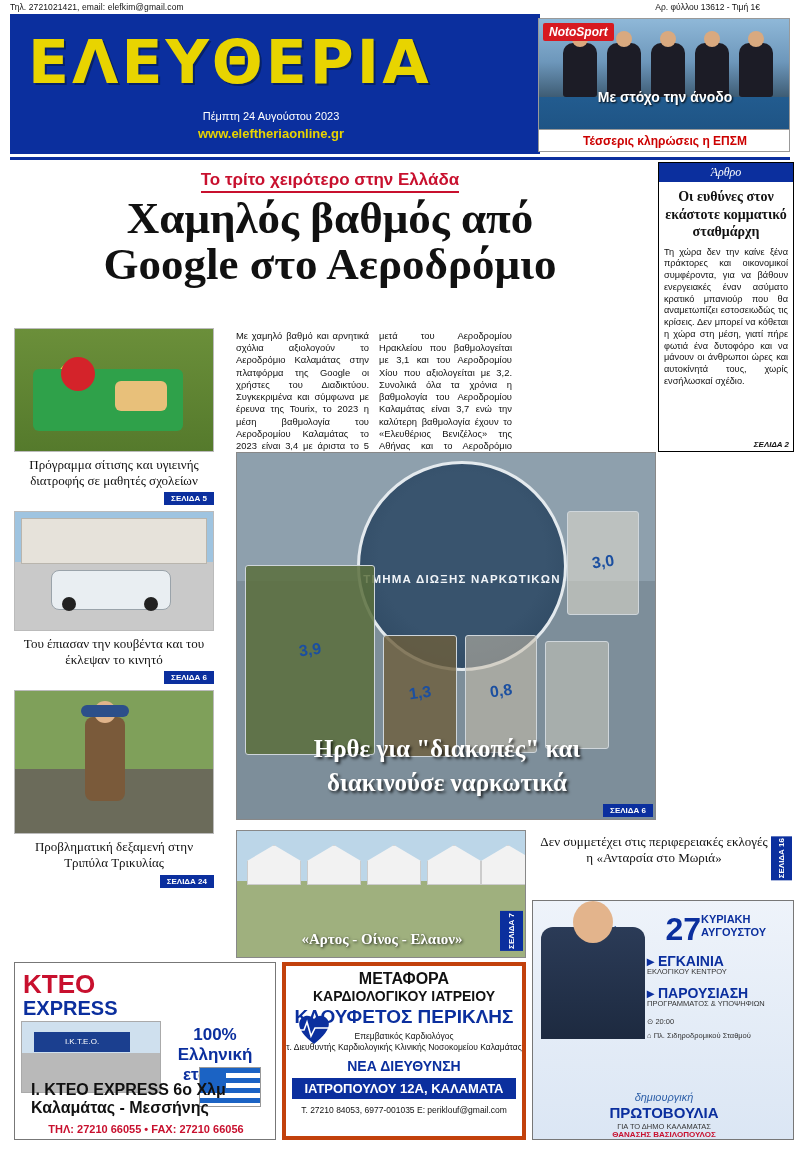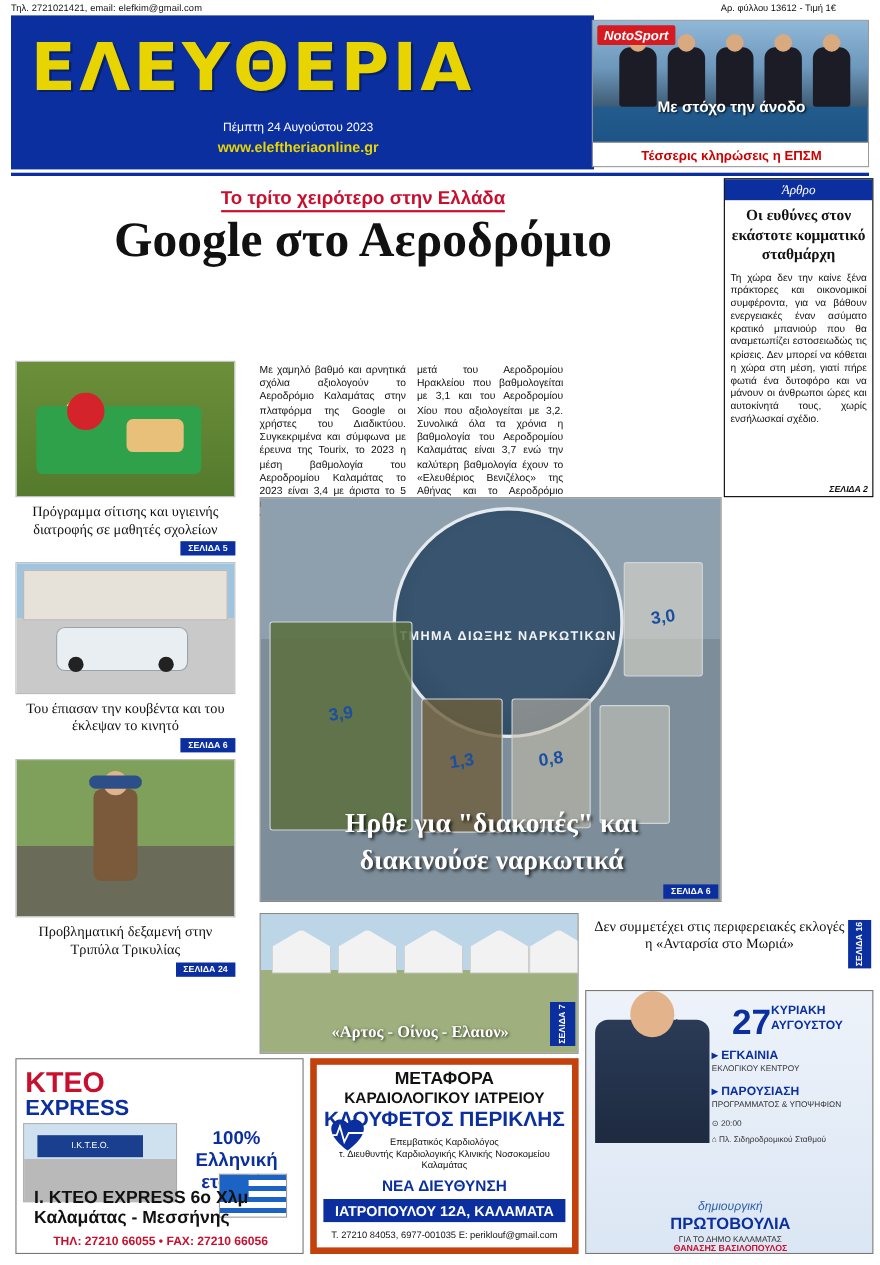--- a/index.html
+++ b/index.html
@@ -229,41 +229,41 @@
   .ad-kteo .img .sign{position:absolute;left:12px;top:10px;width:96px;height:20px;background:#1b3f8f;color:#fff;font-size:8px;text-align:center;line-height:20px;}
   .ad-kteo .pct { position:absolute; right:14px; top:62px; color:#0b2f9e; font-weight:bold; font-size:17px; text-align:center; width:92px;}
   .ad-kteo .gr { position:absolute; right:14px; top:104px; width:62px; height:40px;
      background: repeating-linear-gradient(#1b63c4 0 5px, #fff 5px 10px); border:1px solid #999;}
   .ad-kteo .gr::before{content:"";position:absolute;left:0;top:0;width:26px;height:22px;background:#1b63c4;}
   .ad-kteo .f1{position:absolute; left:16px; bottom:22px; width:262px; text-align:left; font-size:16px; font-weight:bold;}
   .ad-kteo .f2{position:absolute; left:0; bottom:4px; width:262px; text-align:center; font-size:11px; font-weight:bold; color:#c8102e;}
 
   .ad-card {
     position: absolute; left: 282px; top: 962px; width: 244px; height: 178px;
-    border: 6px solid #c2410c; background: #fff; text-align: center; overflow: hidden;
+    border: 4px solid #c2410c; background: #fff; text-align: center; overflow: hidden;
   }
   .ad-card .t1{ margin-top:4px; font-size:16px; font-weight:bold; }
   .ad-card .t2{ font-size:14px; font-weight:bold; }
   .ad-card .t3{ font-size:19px; font-weight:bold; color:#0b2f9e; margin-top:2px;}
   .ad-card .heart{ position:absolute; left:8px; top:44px; width:40px; height:36px;}
   .ad-card .t4{ font-size:8.5px; margin-top:3px;}
   .ad-card .t5{ font-size:8.5px; margin-top:1px;}
   .ad-card .t6{ font-size:14px; font-weight:bold; color:#0b2f9e; margin-top:6px;}
   .ad-card .bar{ margin:4px 6px 0 6px; background:#0b2f9e; color:#fff; font-size:13px; font-weight:bold; padding:3px 0;}
   .ad-card .t7{ font-size:8.5px; margin-top:6px;}
 
   .ad-pol {
     position: absolute; left: 532px; top: 900px; width: 262px; height: 240px;
     border: 1px solid #777; background: linear-gradient(#eef3fa, #dbe6f4); overflow: hidden;
   }
   .ad-pol .script { position:absolute; left:8px; top:22px; width:110px; color:#2d5fa8;
      font-style: italic; font-size: 13px; text-align:center; font-family:"Liberation Serif", serif;}
   .ad-pol .num27 { position:absolute; right:92px; top:10px; color:#0b2f9e; font-size:32px; font-weight:bold;}
   .ad-pol .when { position:absolute; right:6px; top:12px; width:86px; color:#0b2f9e; font-size:11px; font-weight:bold; line-height:1.15;}
-  .ad-pol .li { position:absolute; color:#0b2f9e; font-size:11px; font-weight:bold;}
+  .ad-pol .li { position:absolute; color:#0b2f9e; font-size:14px; font-weight:bold;}
   .ad-pol .li.a{ right:6px; top:52px; width:140px;}
   .ad-pol .sub{ position:absolute; color:#333; font-size:7.5px;}
   .ad-pol .sub.a{ right:6px; top:66px; width:140px;}
   .ad-pol .li.b{ right:6px; top:84px; width:140px;}
   .ad-pol .sub.b{ right:6px; top:98px; width:140px;}
   .ad-pol .sub.c{ right:6px; top:116px; width:140px;}
   .ad-pol .sub.d{ right:6px; top:130px; width:140px;}
   .ad-pol .man { position:absolute; left:8px; bottom:58px; width:104px; height:112px;
       background: linear-gradient(#2b3b57, #1d2a40); border-radius:12px 12px 0 0;}
   .ad-pol .man::before{content:"";position:absolute;left:32px;top:-26px;width:40px;height:42px;border-radius:50%;background:#e3b48c;}
@@ -301,20 +301,21 @@
       <div class="notosport">NotoSport</div>
       <div class="line1">Με στόχο την άνοδο</div>
       <div class="strip">Τέσσερις κληρώσεις η ΕΠΣΜ</div>
     </div>
   </div>
 
   <div class="rule"></div>
 
   <div class="kicker"><span>Το τρίτο χειρότερο στην Ελλάδα</span></div>
   <div class="headline">
+    <span class="l1">Χαμηλός βαθμός από</span>
     <span class="l2">Google στο Αεροδρόμιο</span>
   </div>
 
   <div class="article-box">
     <div class="hdr">Άρθρο</div>
     <h3>Οι ευθύνες στον εκάστοτε κομματικό σταθμάρχη</h3>
     <p>Τη χώρα δεν την καίνε ξένα πράκτορες και οικονομικοί συμφέροντα, για να βάθουν ενεργειακές έναν ασύματο κρατικό μπανιούρ που θα αναμετωπίζει εστοσειωδώς τις κρίσεις. Δεν μπορεί να κόθεται η χώρα στη μέση, γιατί πήρε φωτιά ένα δυτοφόρο και να μάνουν οι άνθρωποι ώρες και αυτοκίνητά τους, χωρίς ενσήλωσκαί σχέδιο.</p>
     <div class="page-ref">ΣΕΛΙΔΑ 2</div>
   </div>
 

